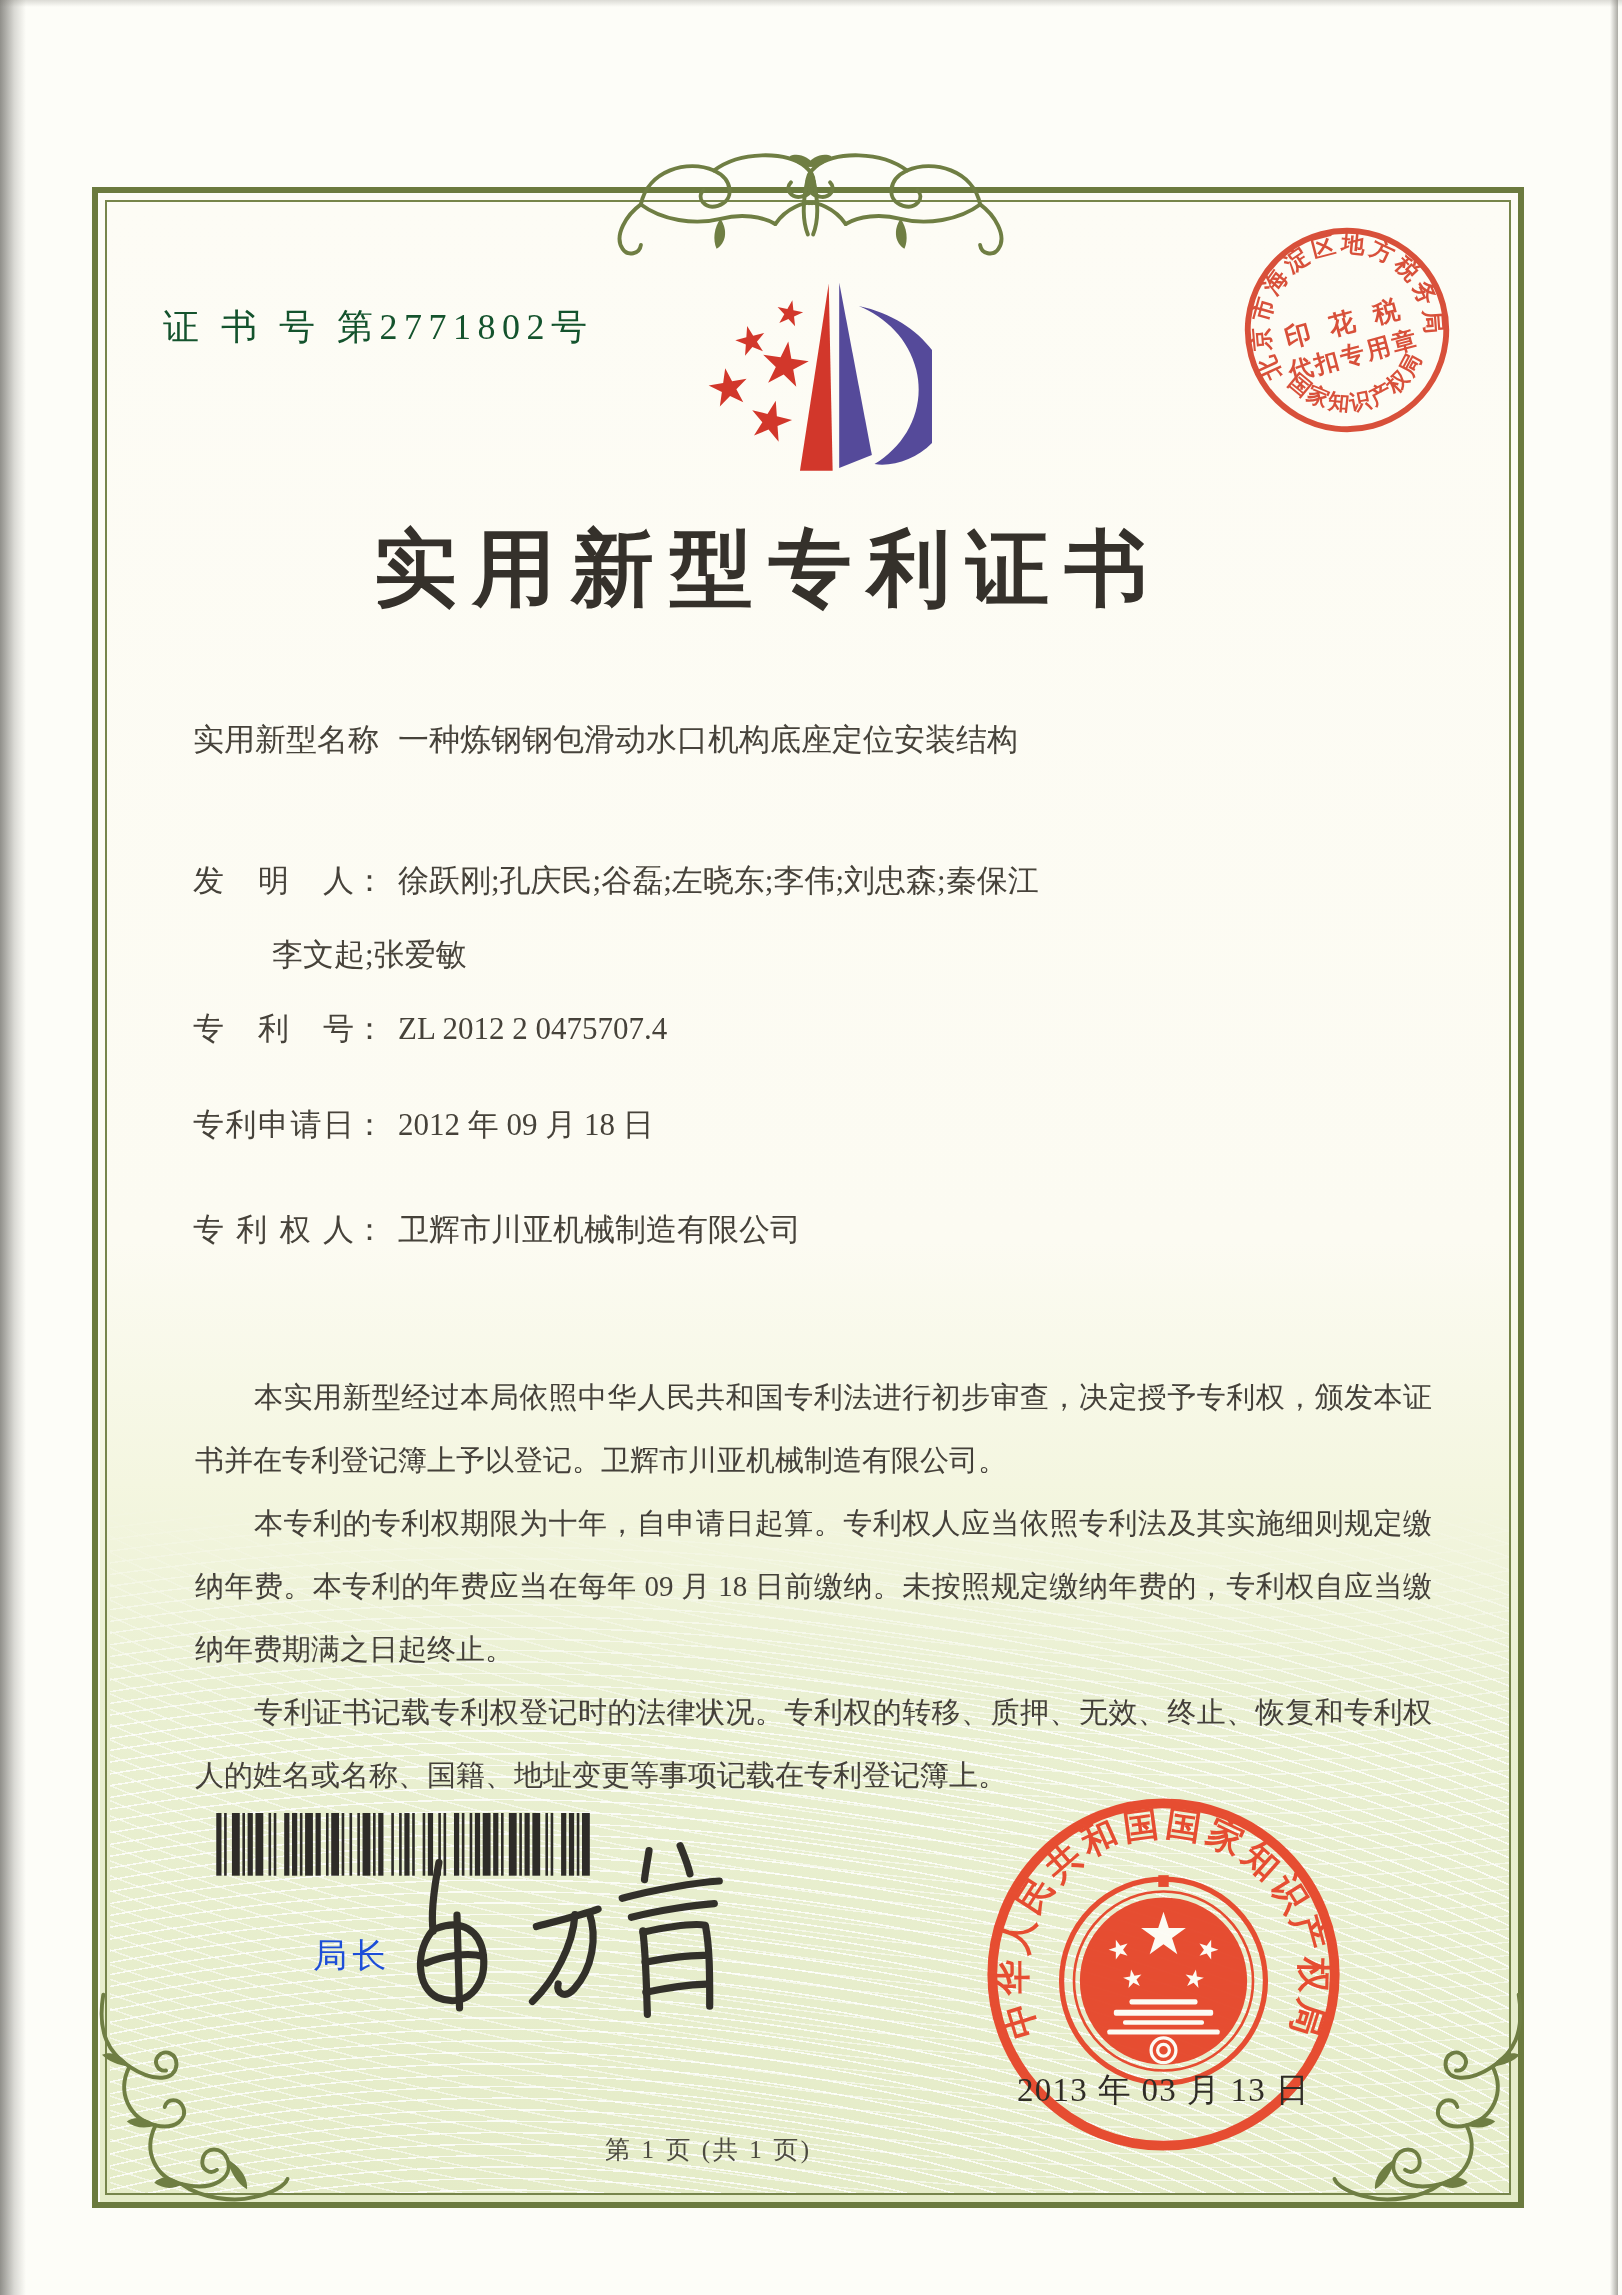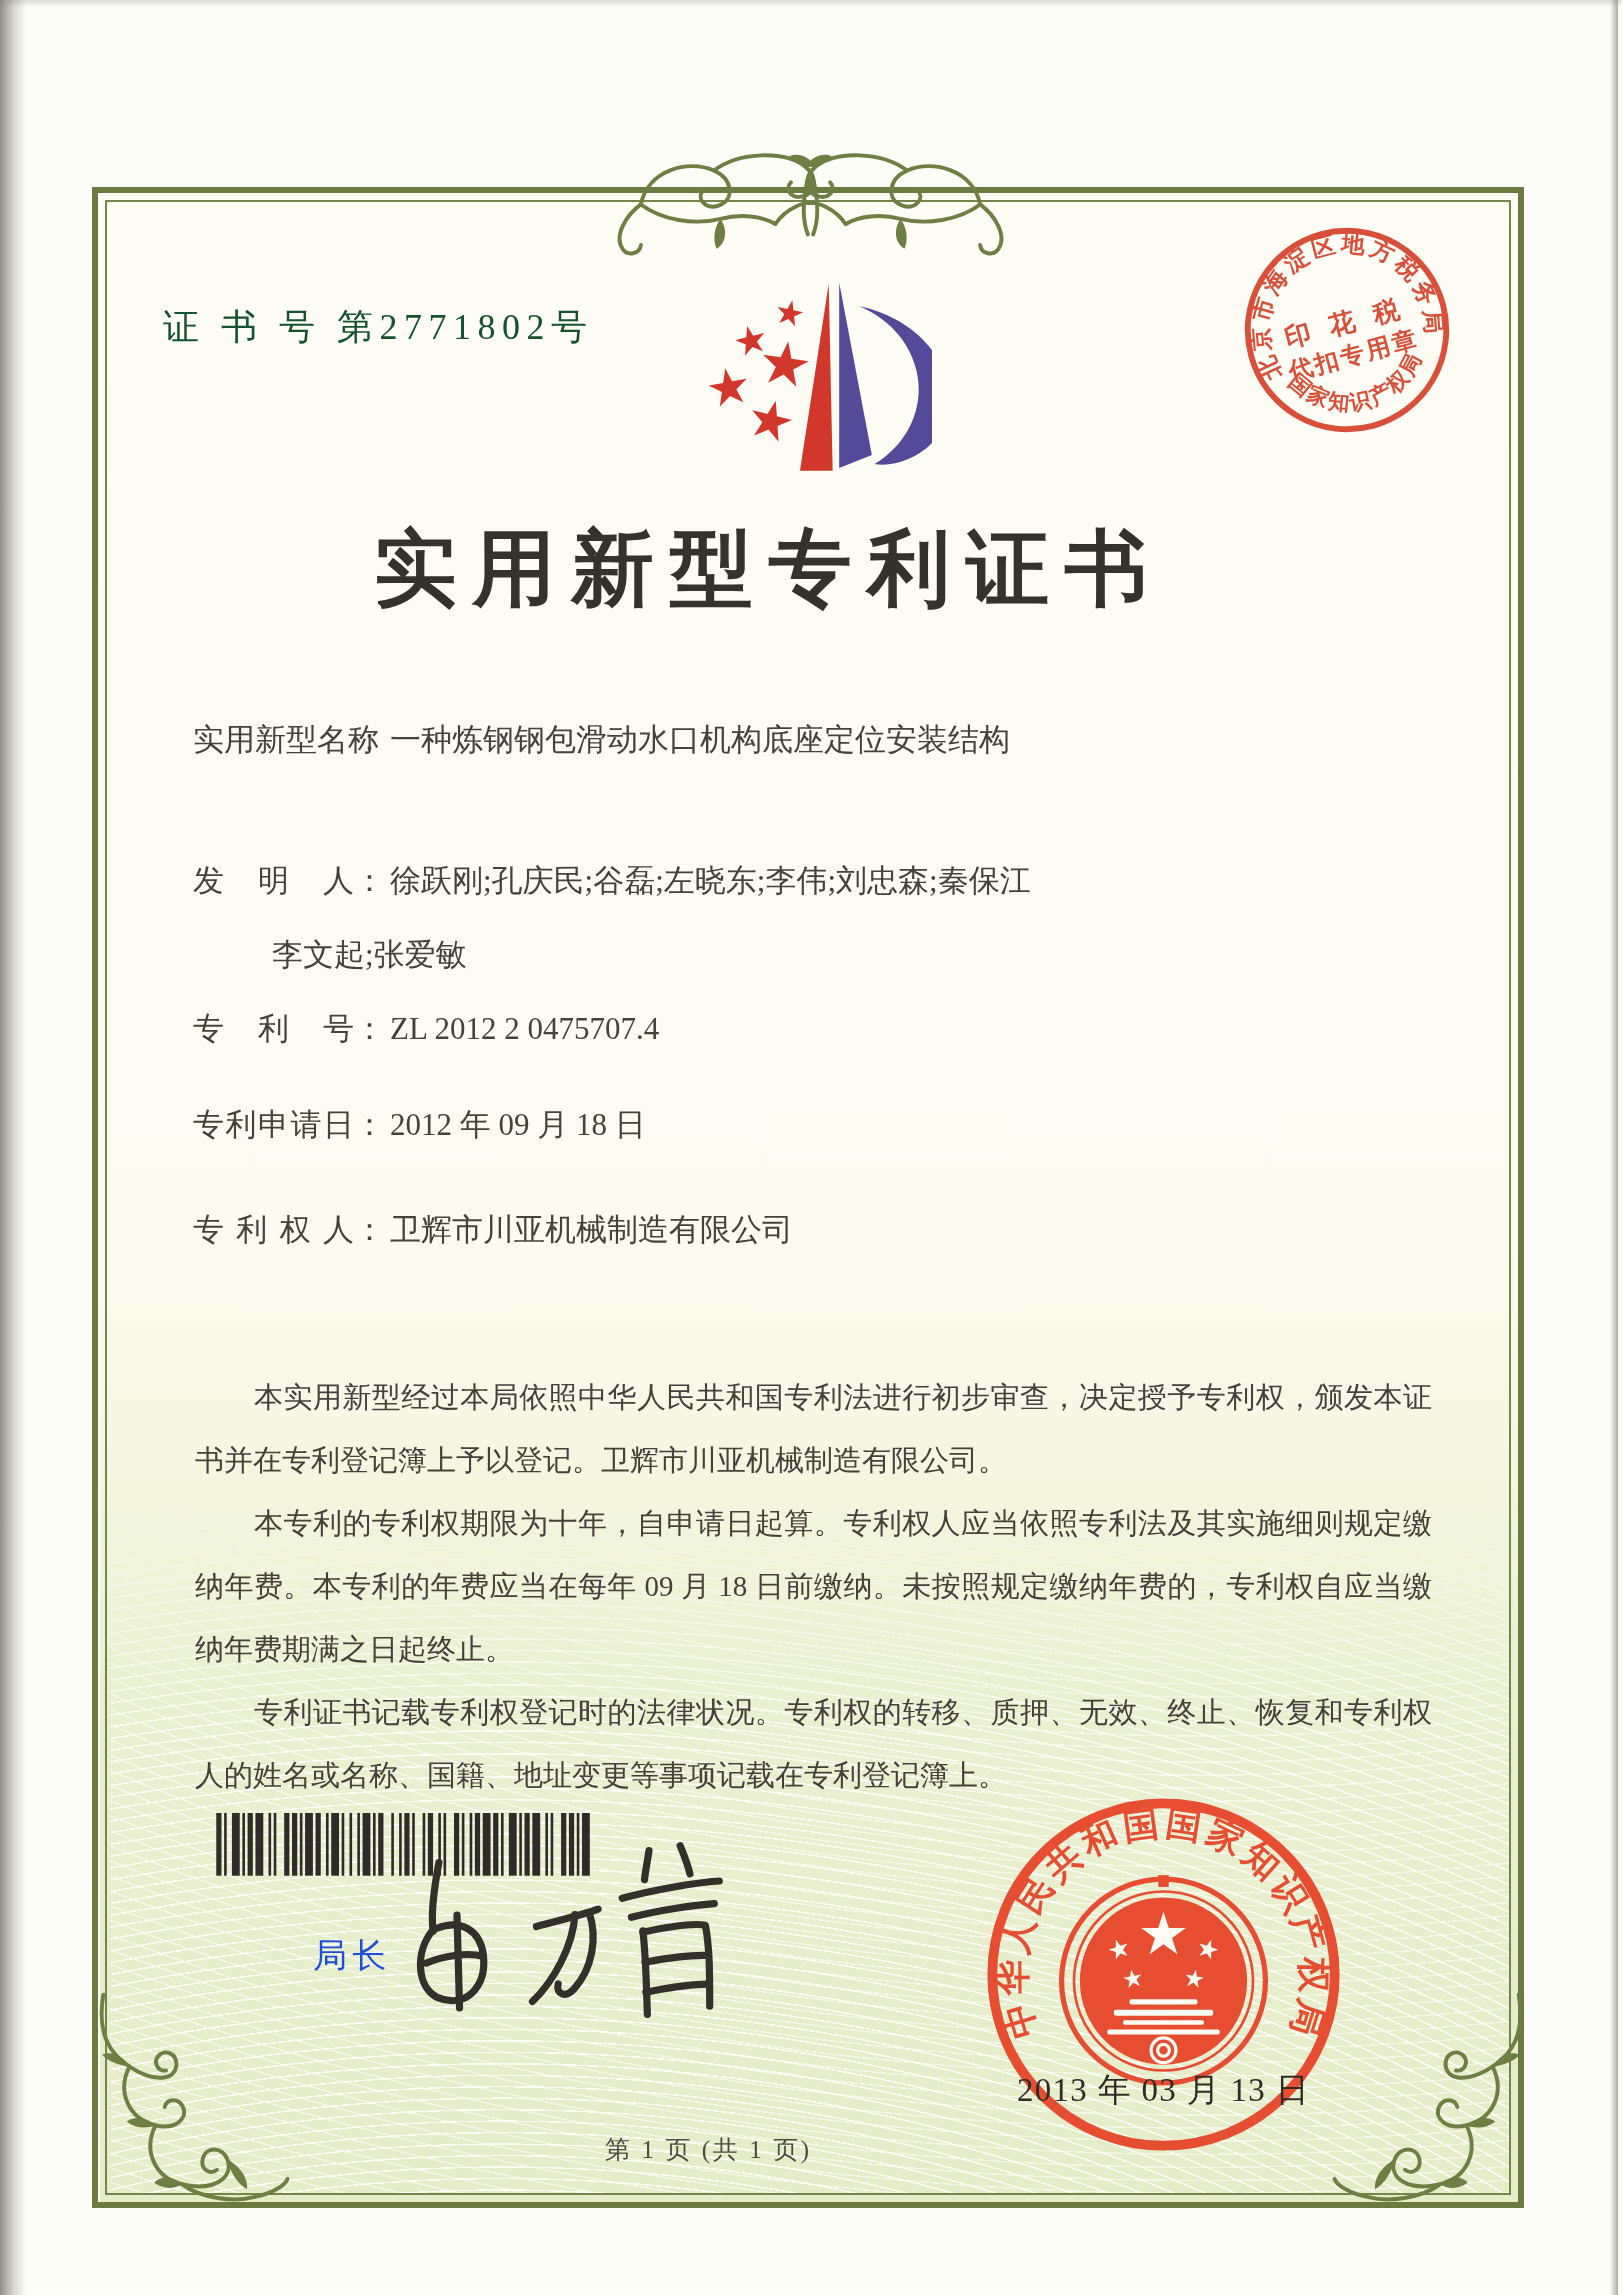--- a/index.html
+++ b/index.html
@@ -21,21 +21,21 @@
   .ornament{position:absolute;z-index:4;}
   .content{position:absolute;z-index:10;}
   .cert-number{left:163px;top:290px;font-size:36px;letter-spacing:6.5px;color:#14532d;white-space:nowrap;margin-top:13px;}
   .logo{left:664px;top:273px;}
   .tax-stamp{left:1236px;top:219px;transform:rotate(-15deg);}
   .doc-title{left:0;top:514px;width:1537px;text-align:center;font-size:83px;font-weight:700;
              letter-spacing:15.7px;color:#35312b;white-space:nowrap;}
   .field-row{left:193px;font-size:31px;line-height:41px;color:#46423a;white-space:nowrap;}
   .lab{display:inline-block;width:161px;text-align:justify;text-align-last:justify;}
   .colon{display:inline-block;}
-  .val{margin-left:5px;}
+  .val{margin-left:13px;}
   .val2{display:block;margin-left:79px;margin-top:33px;}
   .paras{left:195px;top:1366px;width:1237px;font-size:29px;line-height:63px;color:#44403a;text-align:justify;}
   .paras p{margin:0;text-indent:59px;}
   .barcode{left:216px;top:1813px;}
   .director{left:313px;top:1933px;font-size:34px;letter-spacing:5.2px;color:#1d4ed8;}
   .signature{left:396px;top:1828px;}
   .seal{left:974px;top:1785px;}
   .seal-date{left:974px;top:2068px;width:379px;text-align:center;font-size:33px;letter-spacing:1.3px;color:#2f2c26;z-index:12;}
   .page-footer{left:605px;top:2133px;font-size:25px;letter-spacing:2.6px;color:#4c4a40;}
   

